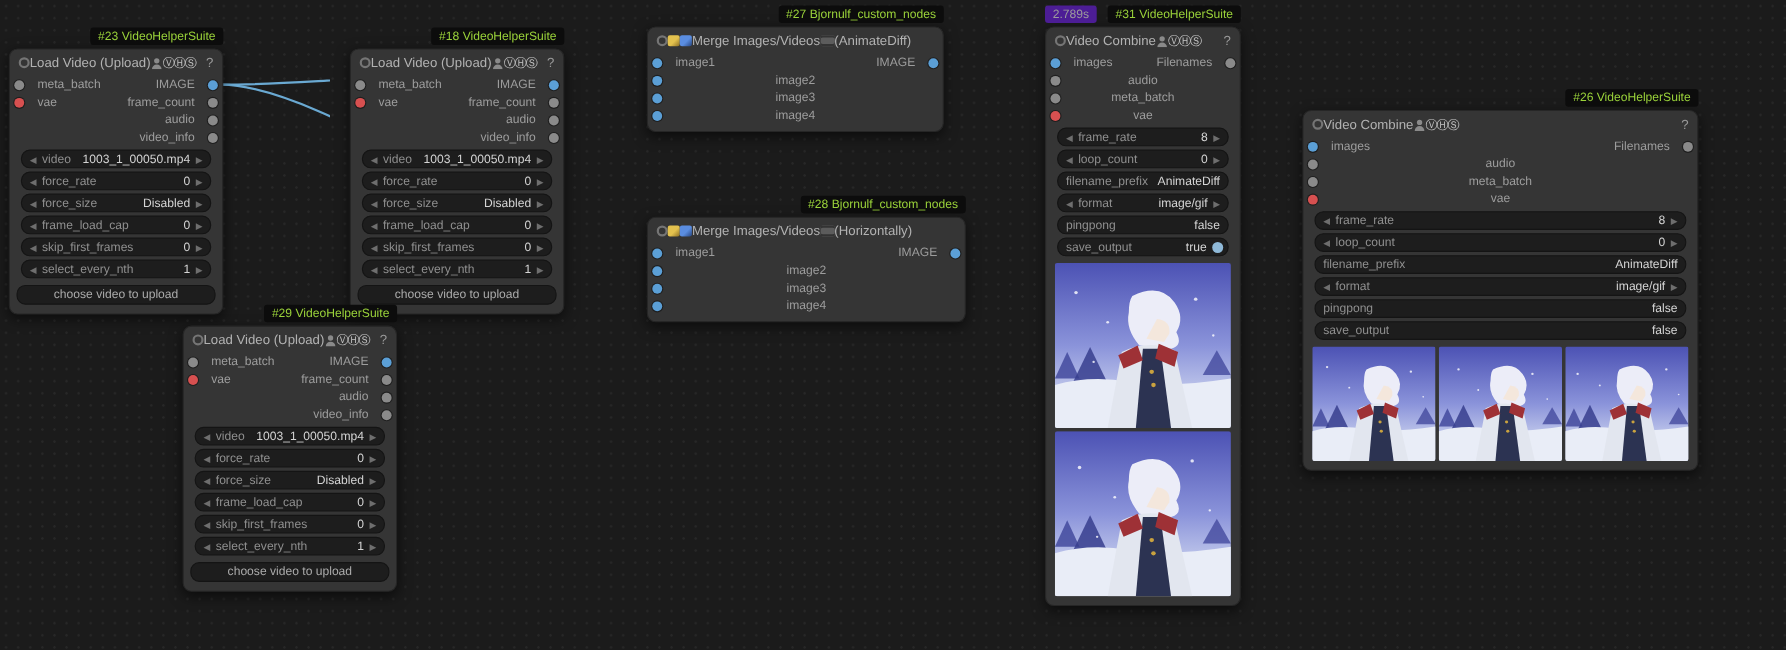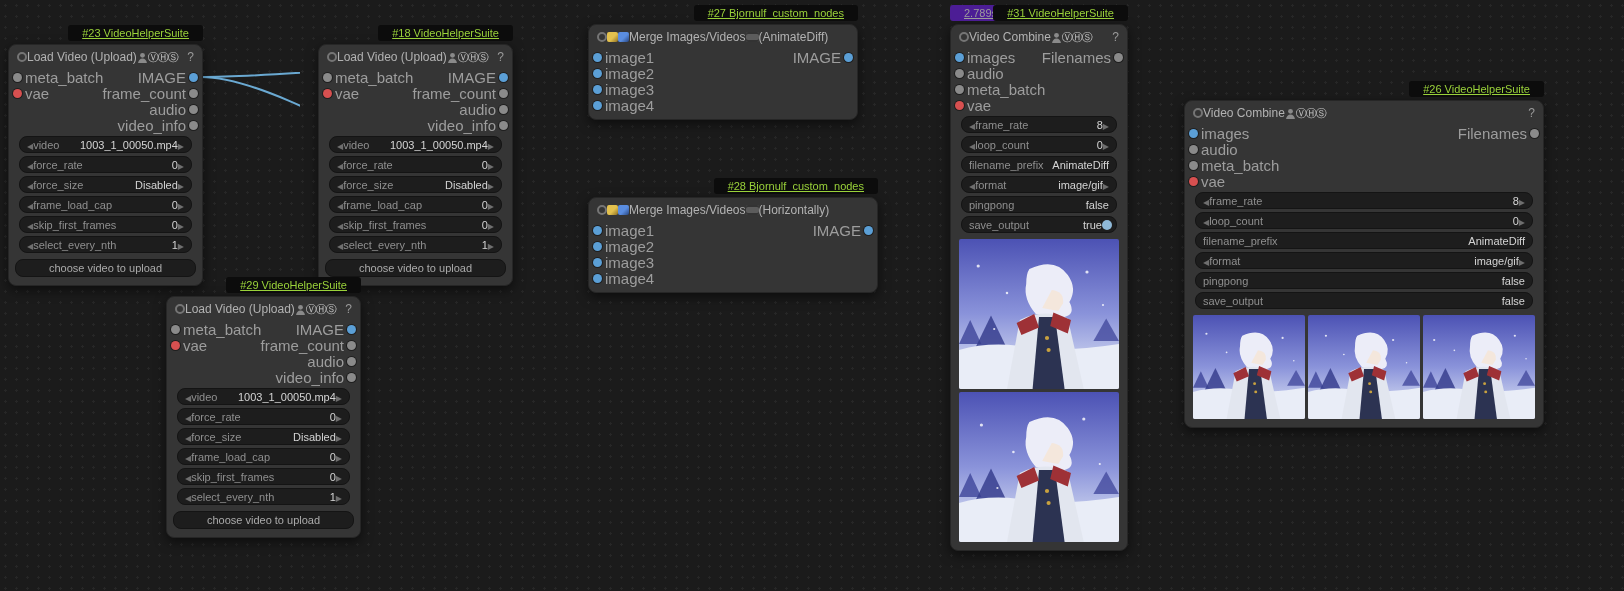--- a/index.html
+++ b/index.html
@@ -14,48 +14,48 @@
   svg.links{position:absolute;inset:0;z-index:1;pointer-events:none}
   svg.links path{fill:none;stroke:#6fb1dc;stroke-width:2;opacity:.95}
   svg.links circle{fill:#6fb1dc}
 
   .node{
     position:absolute;background:#353535;border:1px solid #262626;border-radius:8px;
     box-shadow:0 4px 12px rgba(0,0,0,.55);z-index:2;color:#b5b5b5;font-size:12px;
   }
   .badge{
     position:absolute;top:-20px;right:-1px;background:#0c0c0c;color:#9ad23a;
-    font-size:11px;line-height:14px;padding:1px 14px;border-radius:3px;white-space:nowrap;z-index:3;text-decoration:underline;
+    font-size:11px;line-height:14px;padding:1px 7px;border-radius:3px;white-space:nowrap;z-index:3;
   }
   .badge.timer{left:-1px;right:auto;background:#4c1d95;color:#9c9c9c}
 
   .title{display:flex;align-items:center;height:24px;padding:0 8px;color:#b2b2b2;font-size:12px;white-space:nowrap;overflow:hidden}
   .cdot{flex:0 0 auto;width:10px;height:10px;border-radius:50%;border:2px solid #757575;box-sizing:border-box;background:transparent}
   .person{flex:0 0 auto;width:11px;height:11px}
   .vhs{font-size:11px;letter-spacing:-1px;color:#c4c4c4}
   .help{margin-left:auto;color:#9a9a9a;font-size:12px;padding-left:6px}
 
   .mi{flex:0 0 auto;display:inline-block;width:11px;height:10px;border-radius:2px}
   .mi.img{background:linear-gradient(135deg,#e3c14e 55%,#8a6d22)}
   .mi.vid{background:linear-gradient(135deg,#5a8de0 55%,#27457f)}
   .mi.film{background:#5c5c5c;box-shadow:inset 0 2px 0 #333,inset 0 -2px 0 #333;width:13px}
 
-  .row{position:relative;display:flex;justify-content:flex-start;align-items:center;height:16px;padding:0 16px;font-size:15px;color:#9d9d9d}
+  .row{position:relative;display:flex;justify-content:center;align-items:center;height:16px;padding:0 25px;font-size:11px;color:#9d9d9d}
   .slot{position:absolute;top:4px;width:9px;height:9px;border-radius:50%;box-shadow:0 0 0 1px #1f1f1f}
   .slot.in{left:4px}
   .slot.out{right:4px}
   .c-img{background:#5b9fd6}
   .c-def{background:#8a8a8a}
   .c-vae{background:#d75050}
   .sl-in{white-space:nowrap}
   .sl-out{white-space:nowrap;margin-left:auto}
 
   .widget{
     display:flex;align-items:center;height:15px;margin:3px 10px;background:#1d1d1d;
-    border:1px solid #141414;border-radius:8px;font-size:11px;color:#8f8f8f;padding:0 7px;white-space:nowrap;
+    border:1px solid #141414;border-radius:8px;font-size:11px;color:#8f8f8f;padding:0 7px;gap:5px;white-space:nowrap;
   }
   .widget .val{margin-left:auto;color:#d4d4d4}
   .arr-l::before{content:"\25C0";font-size:8px;color:#6e6e6e}
   .arr-r::before{content:"\25B6";font-size:8px;color:#6e6e6e}
   .knob{flex:0 0 auto;width:10px;height:10px;border-radius:50%;background:#8fb9d8;margin-right:-3px}
 
   .btn{
     height:16px;margin:6px 6px 8px;background:#1d1d1d;border:1px solid #141414;border-radius:8px;
     display:flex;align-items:center;justify-content:center;color:#ababab;font-size:11px;
   }

